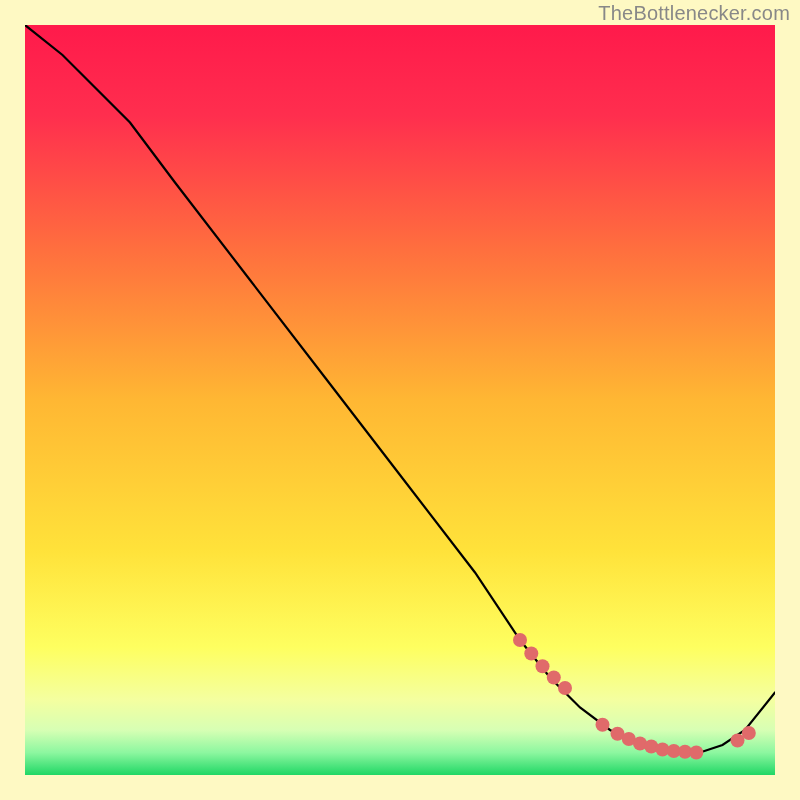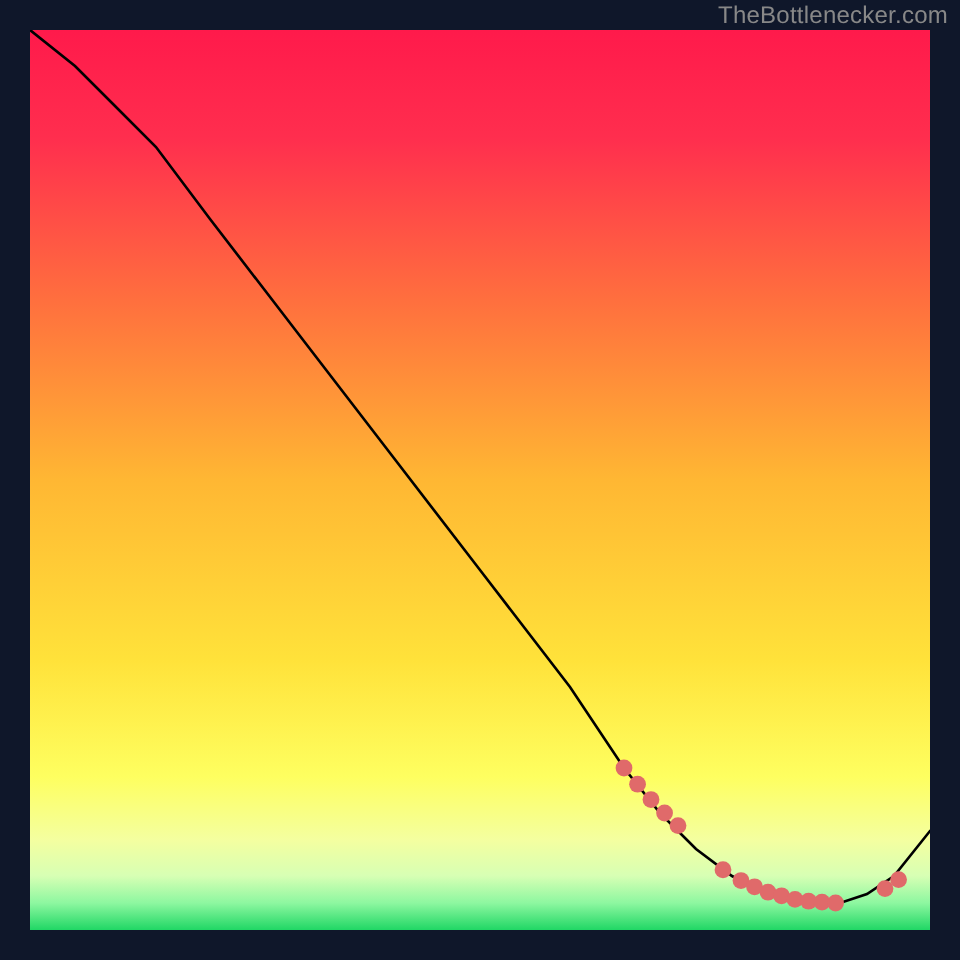--- a/index.html
+++ b/index.html
@@ -8,21 +8,21 @@
     width: 800px;
     height: 800px;
     background: #000;
     overflow: hidden;
     font-family: Arial, Helvetica, sans-serif;
   }
   .frame {
     position: relative;
     width: 800px;
     height: 800px;
-    background: #0f172a;
+    background: #fef9c3;
   }
   .attribution {
     position: absolute;
     top: 2px;
     right: 10px;
     color: #888;
     font-size: 20px;
     font-weight: 500;
     letter-spacing: 0.2px;
   }

